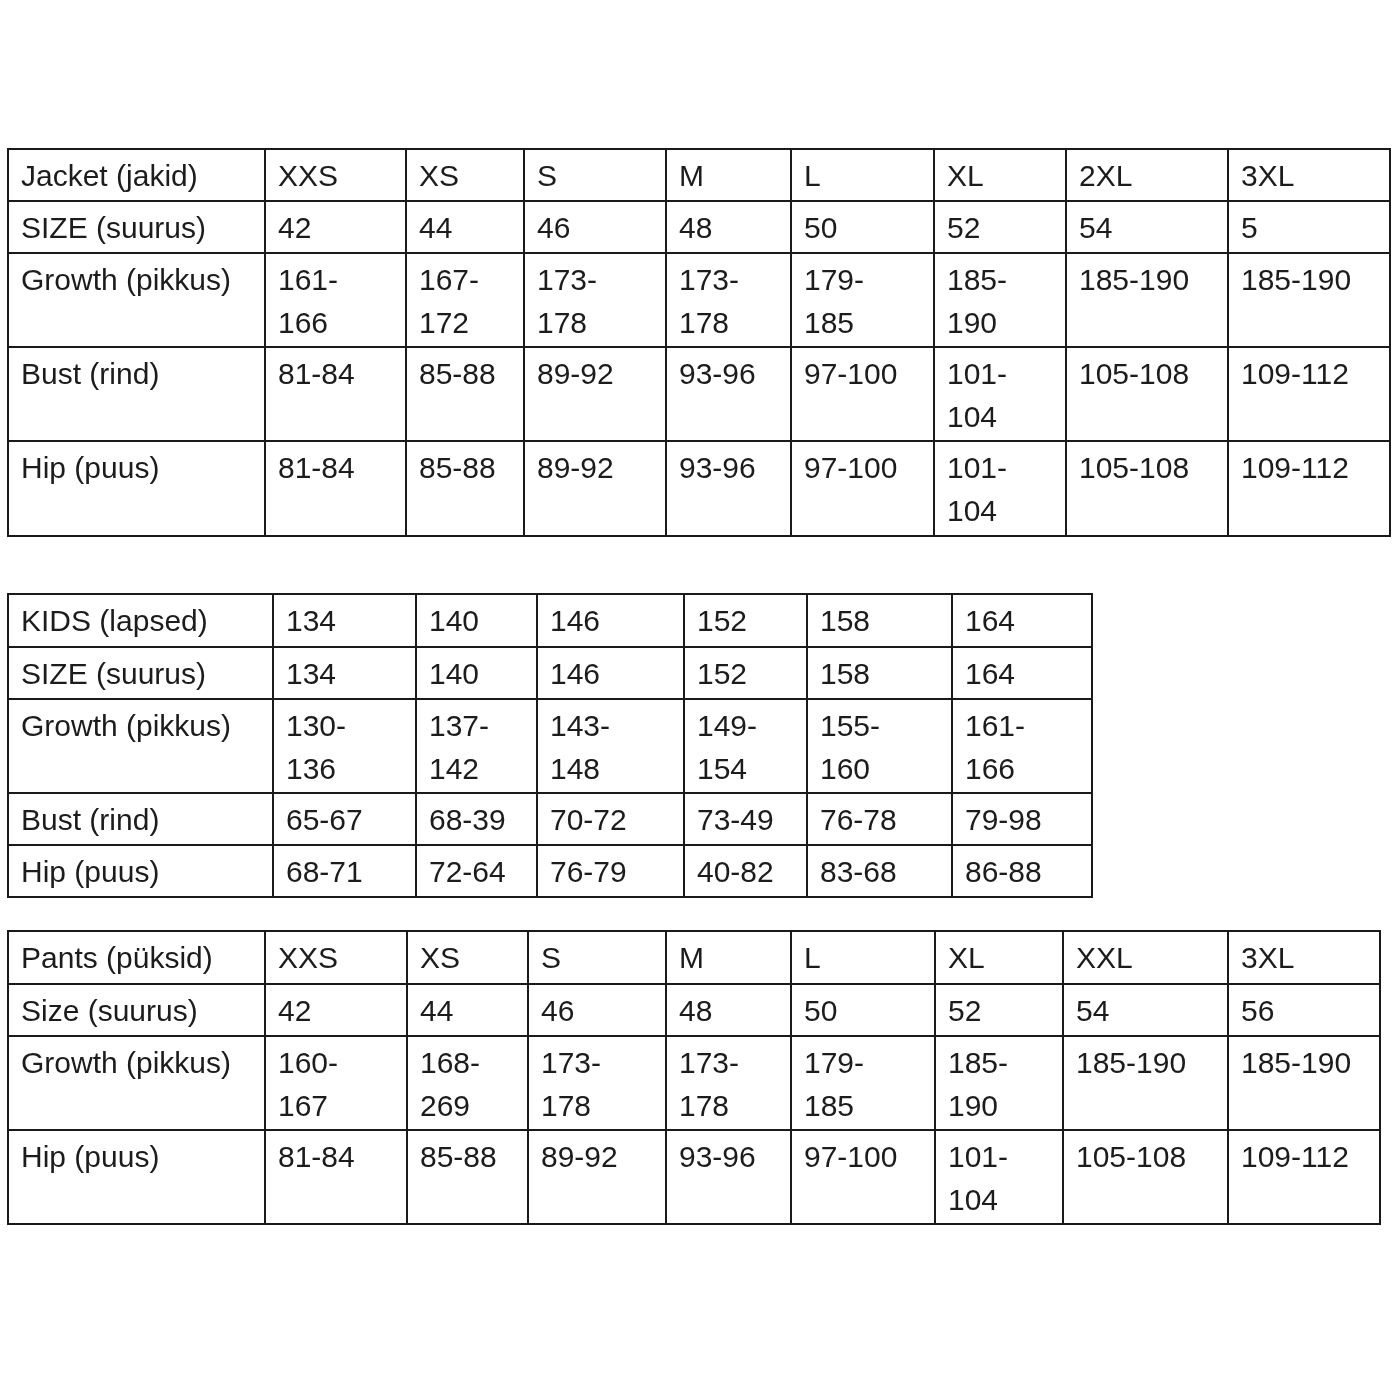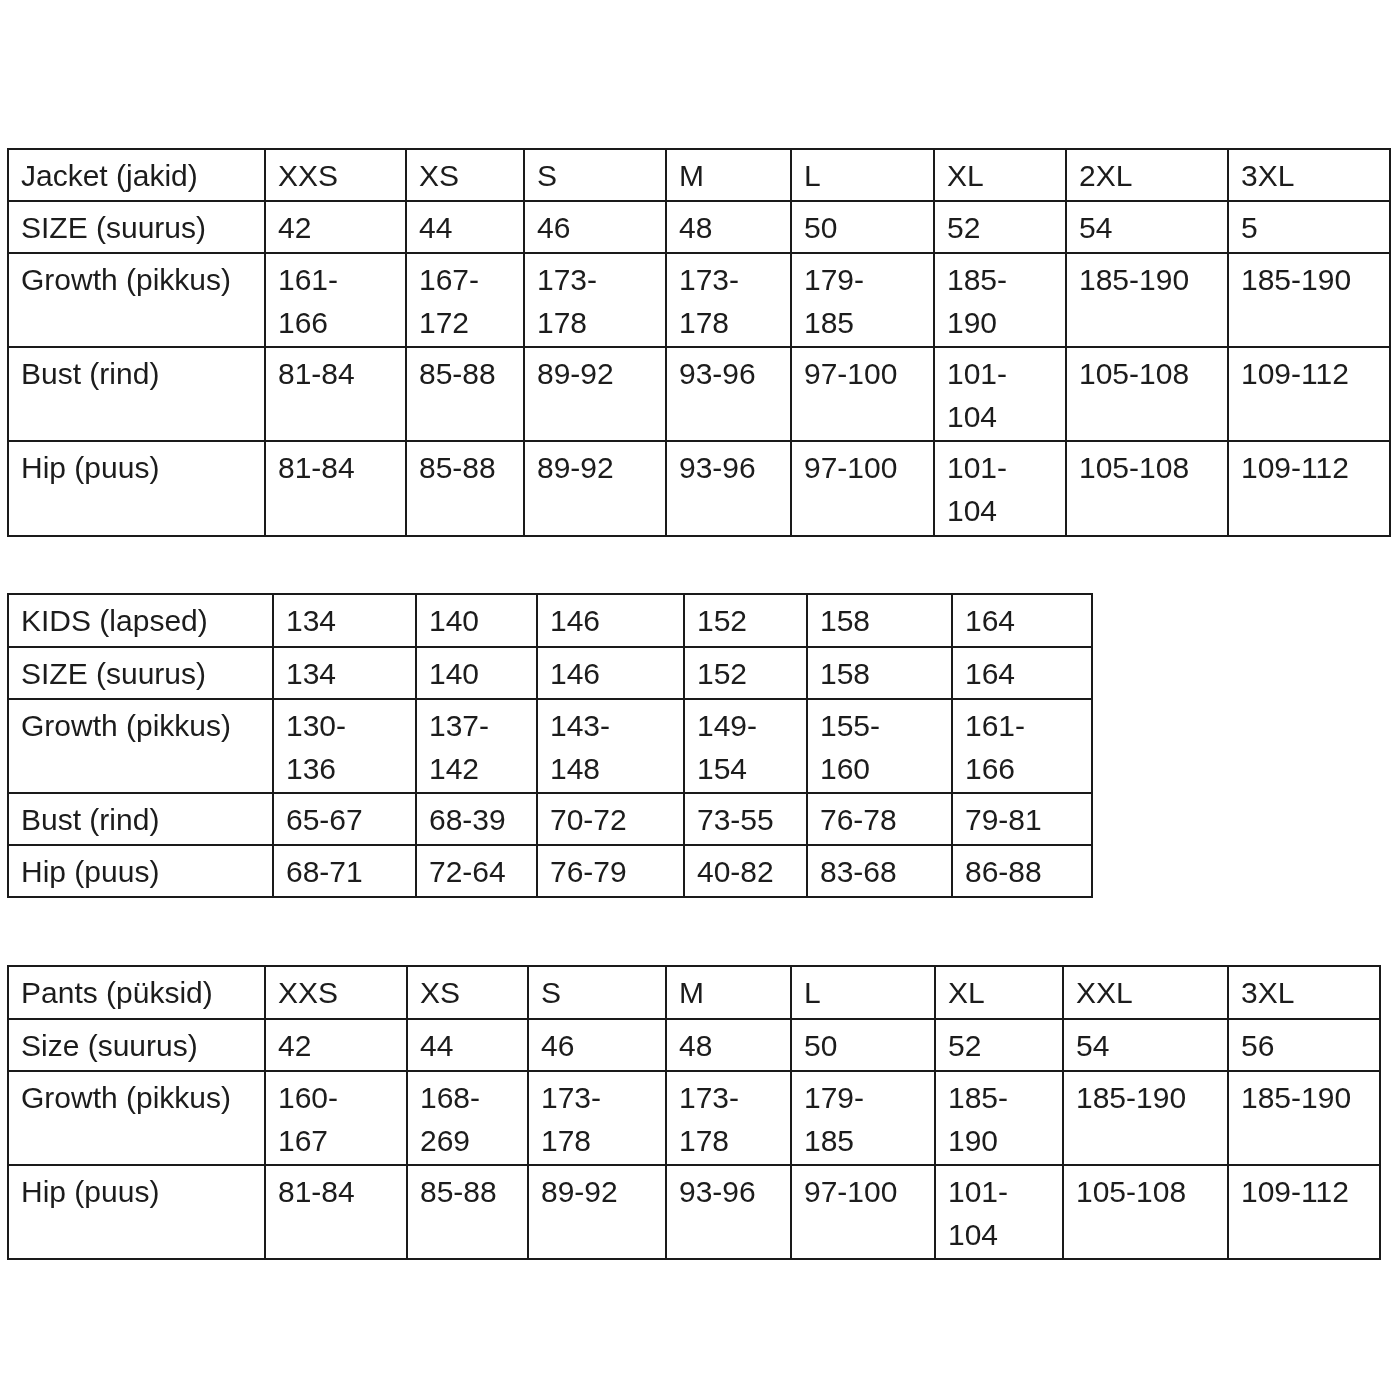--- a/index.html
+++ b/index.html
@@ -41,21 +41,21 @@
   .t-jacket tr:nth-child(4) { height: 83px; }
   .t-jacket tr:nth-child(5) { height: 83px; }
   
   .t-kids { left: 7px; top: 593px; width: 1084px; }
   .t-kids tr:nth-child(1) { height: 53px; margin-left: 17px; }
   .t-kids tr:nth-child(2) { height: 52px; }
   .t-kids tr:nth-child(3) { height: 88px; }
   .t-kids tr:nth-child(4) { height: 50px; }
   .t-kids tr:nth-child(5) { height: 52px; }
   
-  .t-pants { left: 7px; top: 965px; width: 1372px; }
+  .t-pants { left: 7px; top: 930px; width: 1372px; }
   .t-pants tr:nth-child(1) { height: 53px; }
   .t-pants tr:nth-child(2) { height: 52px; }
   .t-pants tr:nth-child(3) { height: 85px; }
   .t-pants tr:nth-child(4) { height: 91px; }
 </style>
 </head>
 <body>
 
 <div class="page">
 
@@ -180,23 +180,23 @@
           <td>155-
 160</td>
           <td>161-
 166</td>
         </tr>
         <tr>
           <td>Bust (rind)</td>
           <td>65-67</td>
           <td>68-39</td>
           <td>70-72</td>
-          <td>73-55</td>
+          <td>73-49</td>
           <td>76-78</td>
-          <td>79-81</td>
+          <td>79-98</td>
         </tr>
         <tr>
           <td>Hip (puus)</td>
           <td>68-71</td>
           <td>72-64</td>
           <td>76-79</td>
           <td>40-82</td>
           <td>83-68</td>
           <td>86-88</td>
         </tr>

